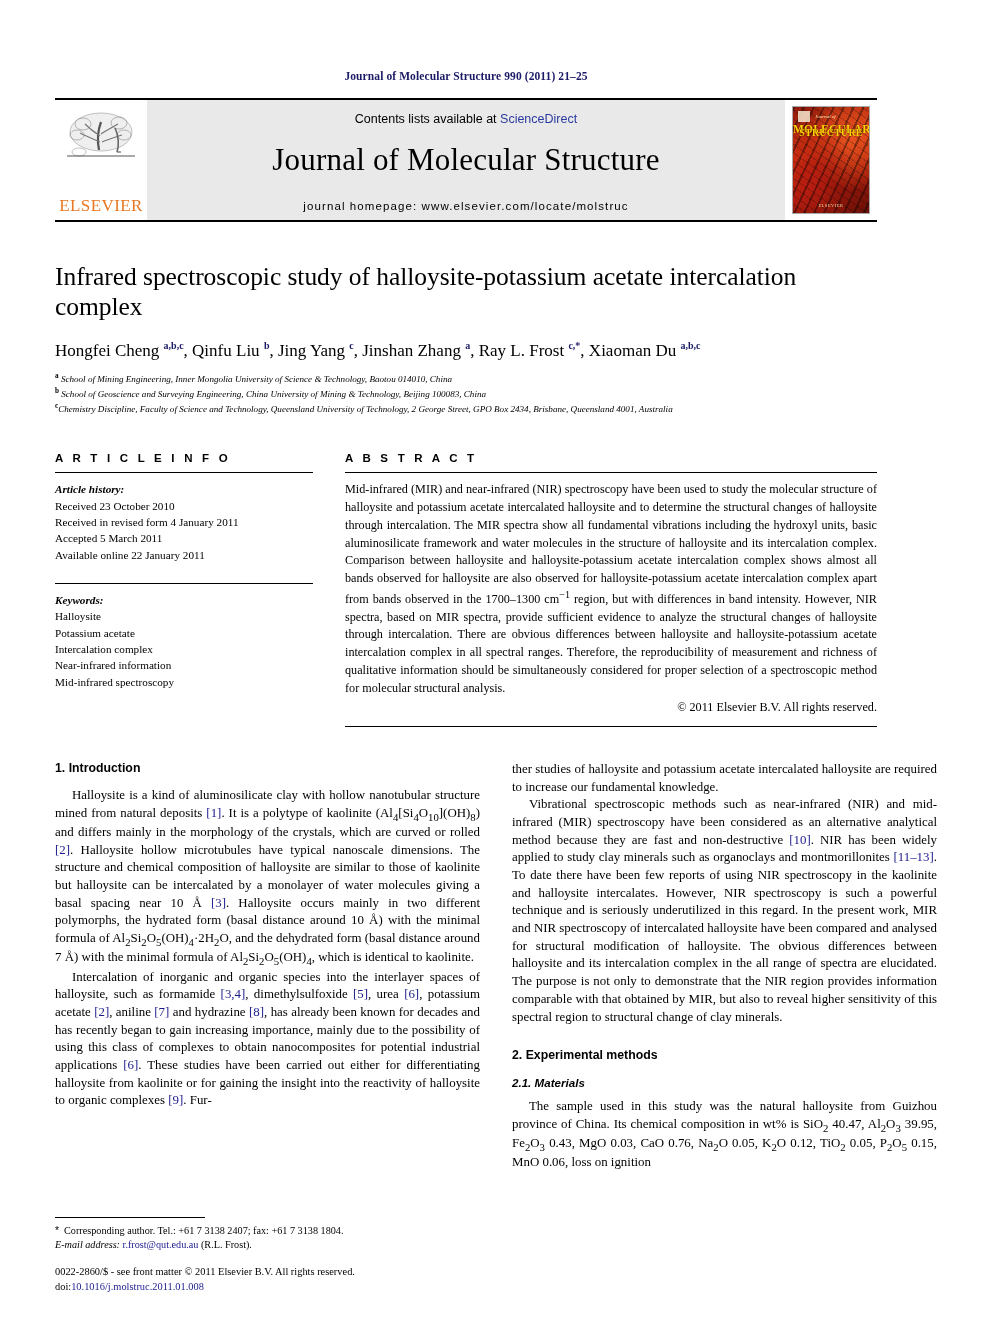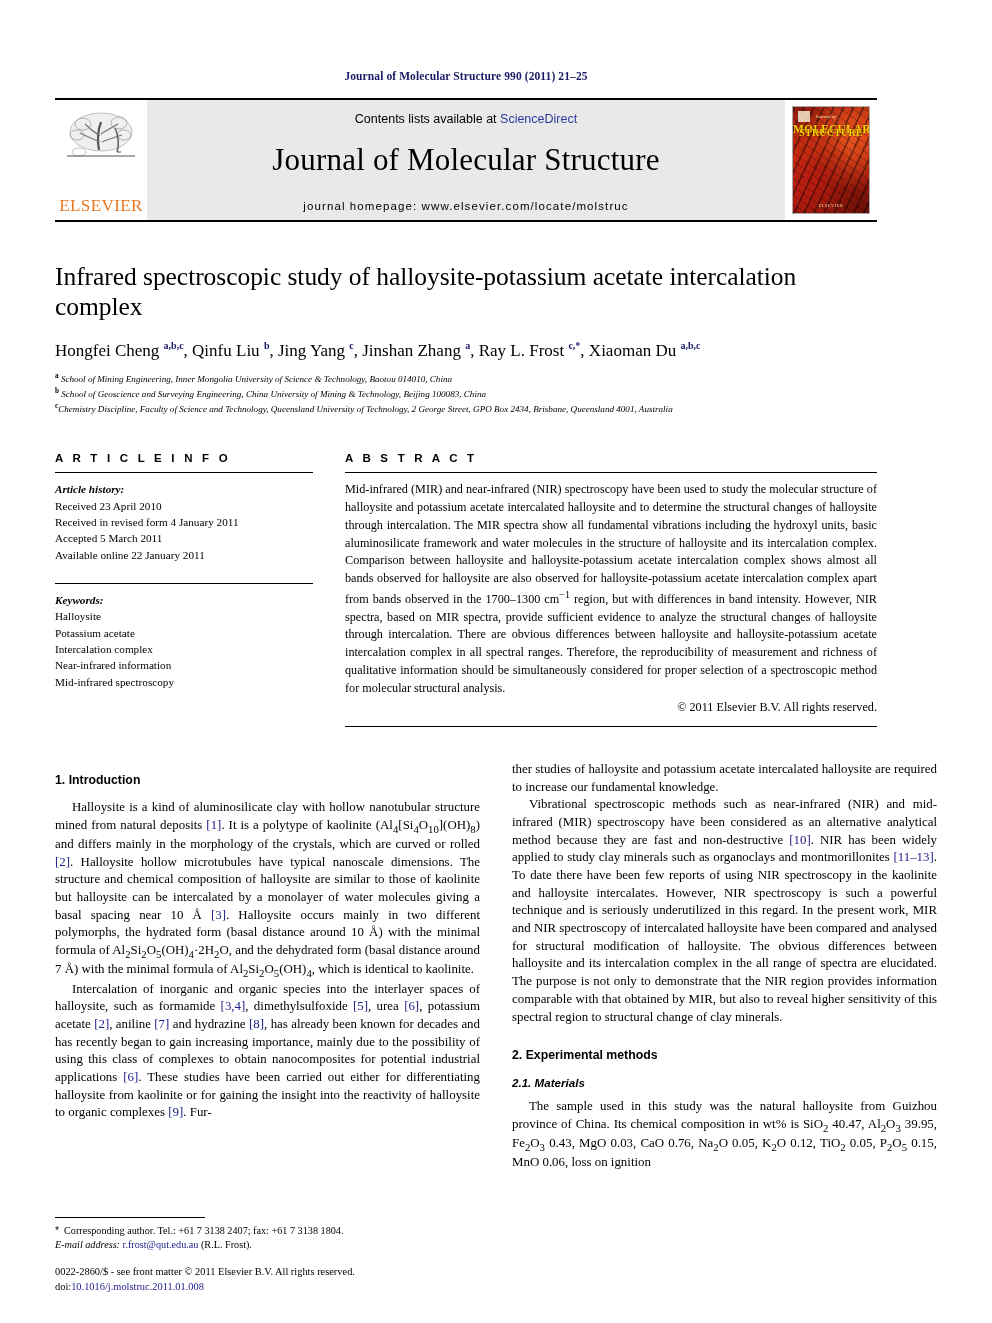--- a/index.html
+++ b/index.html
@@ -177,21 +177,21 @@
   .body-cols {
     display: flex;
     gap: 32px;
     margin-top: 34px;
   }
   .bcol { width: 425px; flex: 0 0 425px; }
   .h2 {
     font-family: "Liberation Sans", sans-serif;
     font-size: 12.3px;
     font-weight: bold;
-    margin: 12px 0 12px 0;
+    margin: 0 0 12px 0;
   }
   .h2.spaced { margin-top: 22px; }
   .h3 {
     font-family: "Liberation Sans", sans-serif;
     font-size: 11.6px;
     font-weight: bold;
     font-style: italic;
     margin: 14px 0 9px 0;
   }
   p.para {
@@ -288,21 +288,21 @@
     </div>
   </div>
 
   <div class="info-abs">
 
     <div class="col-info">
       <div class="sec-head">A R T I C L E    I N F O</div>
       <div class="rule"></div>
       <div class="info-body">
         <div class="ital">Article history:</div>
-        <div>Received 23 April 2010</div>
+        <div>Received 23 October 2010</div>
         <div>Received in revised form 4 January 2011</div>
         <div>Accepted 5 March 2011</div>
         <div>Available online 22 January 2011</div>
       </div>
       <div class="rule" style="margin-top:20px"></div>
       <div class="info-body">
         <div class="ital">Keywords:</div>
         <div>Halloysite</div>
         <div>Potassium acetate</div>
         <div>Intercalation complex</div>

